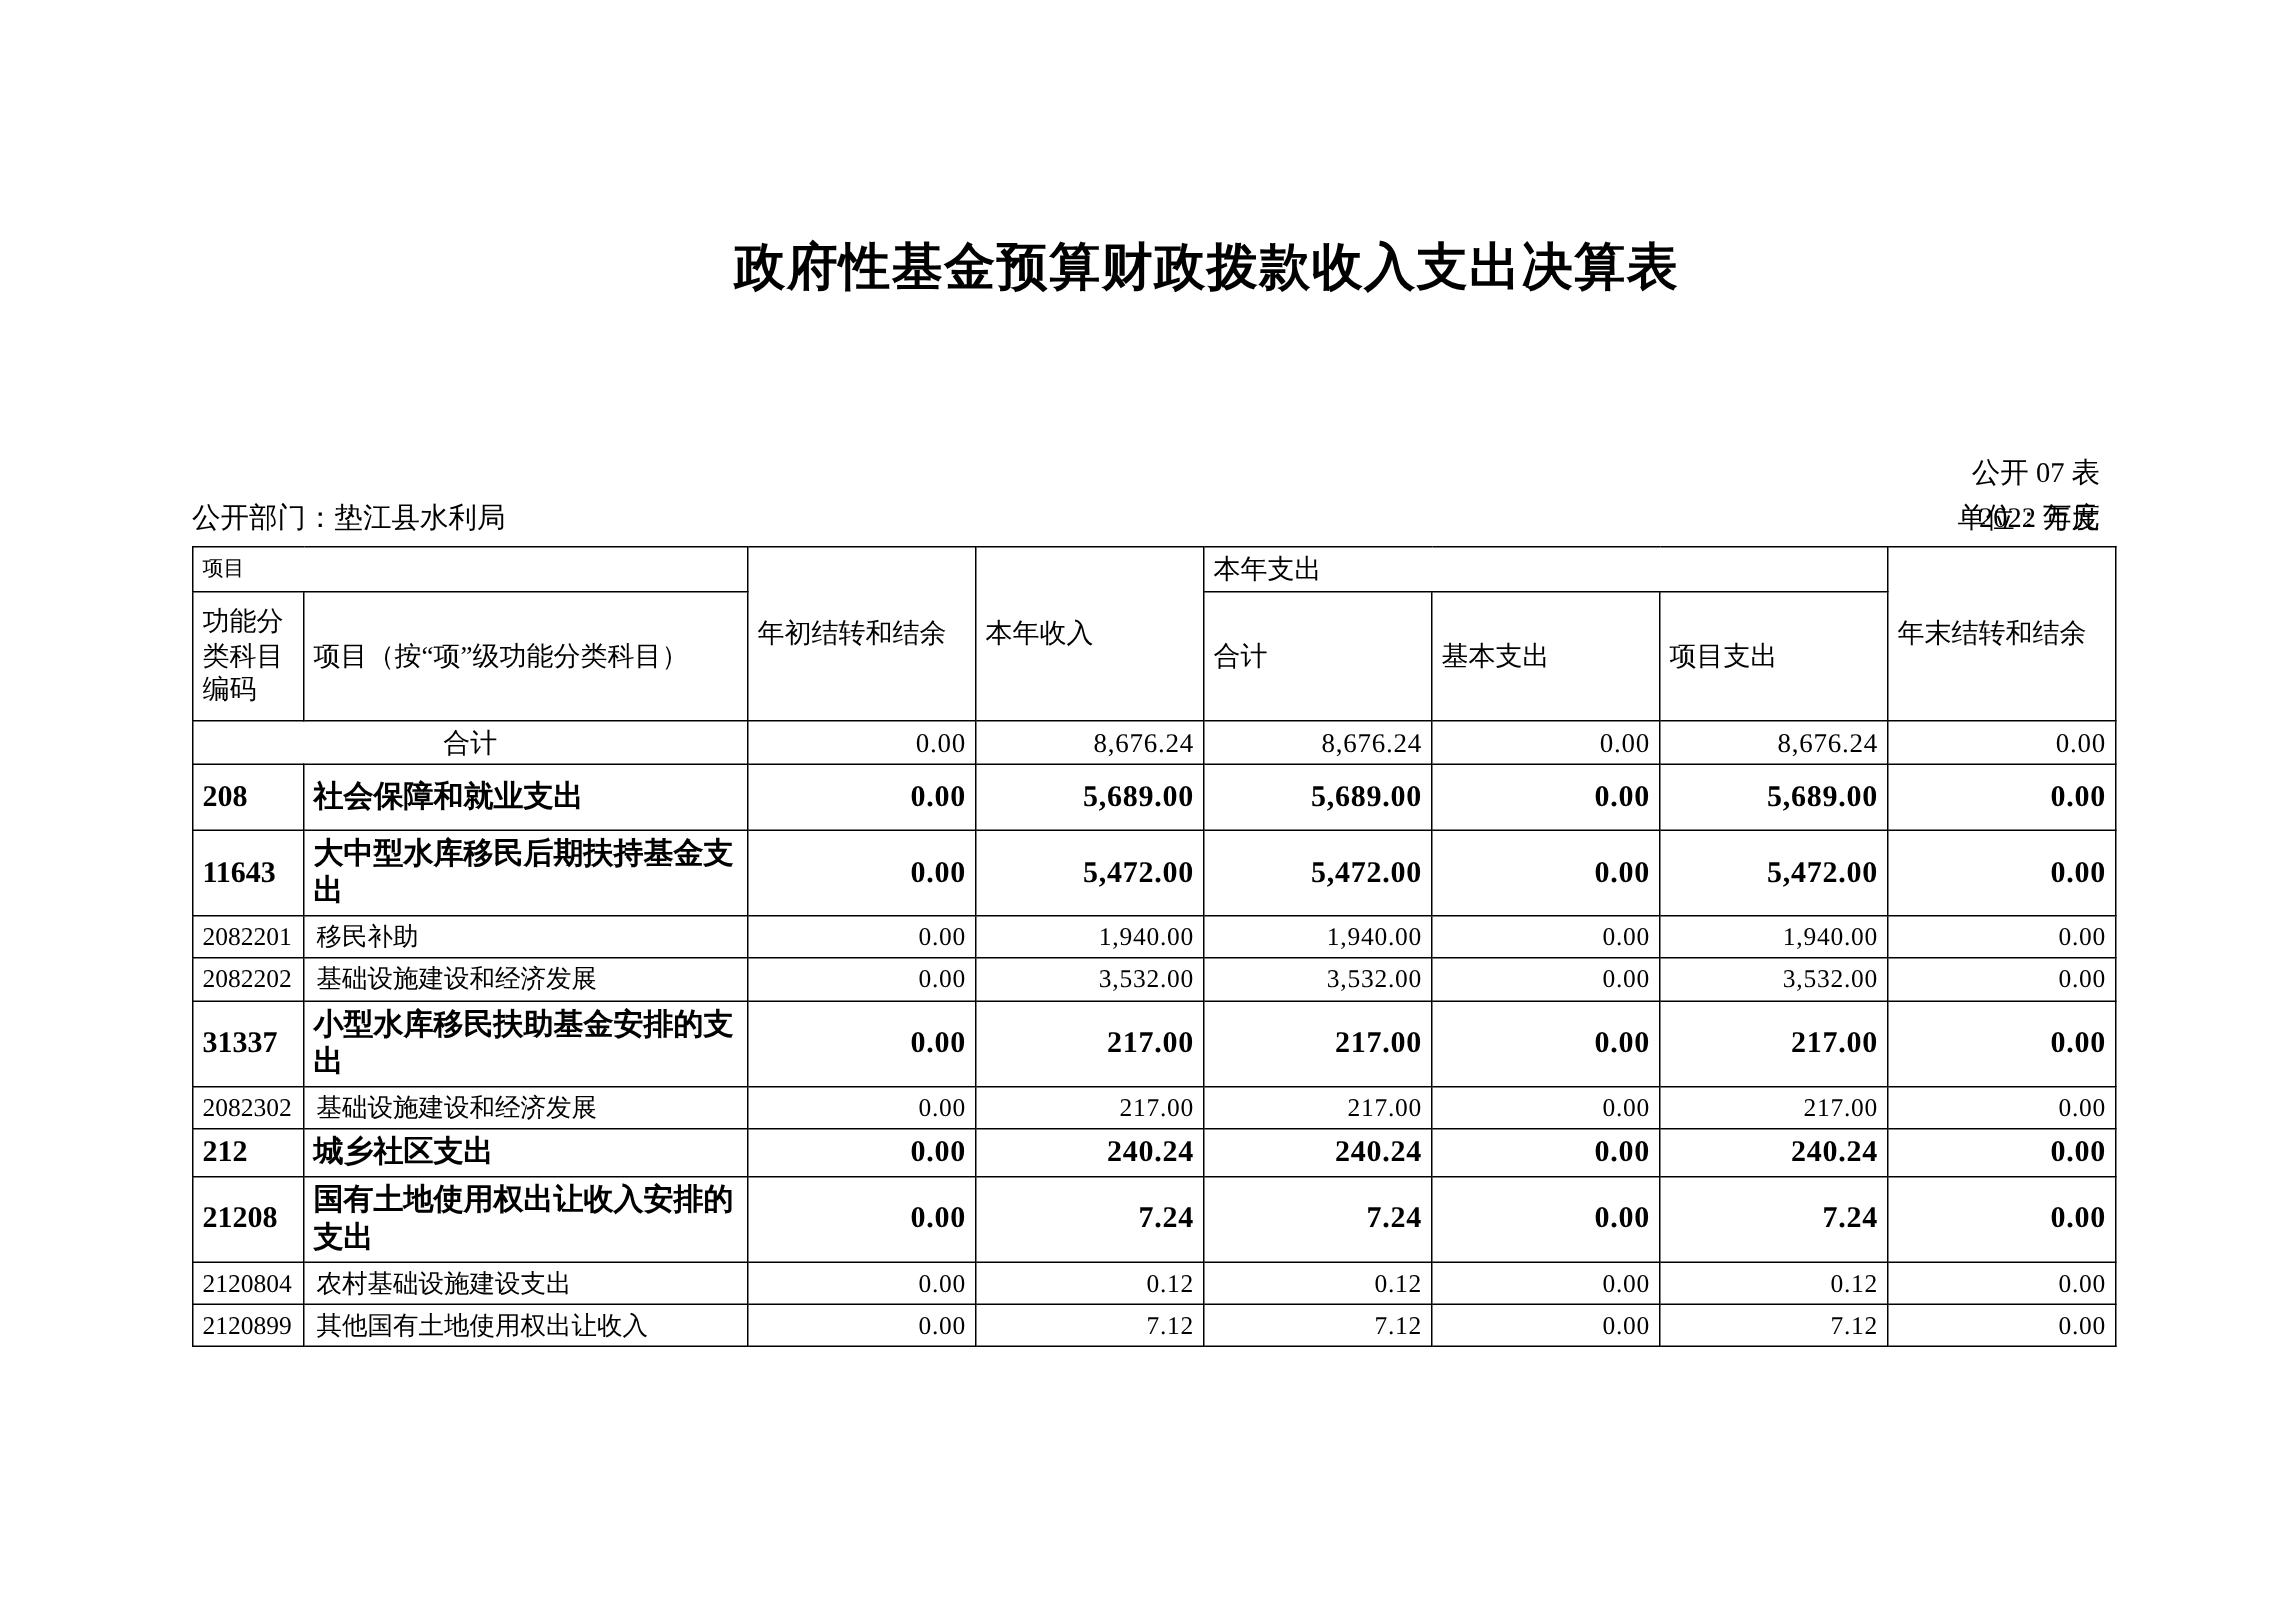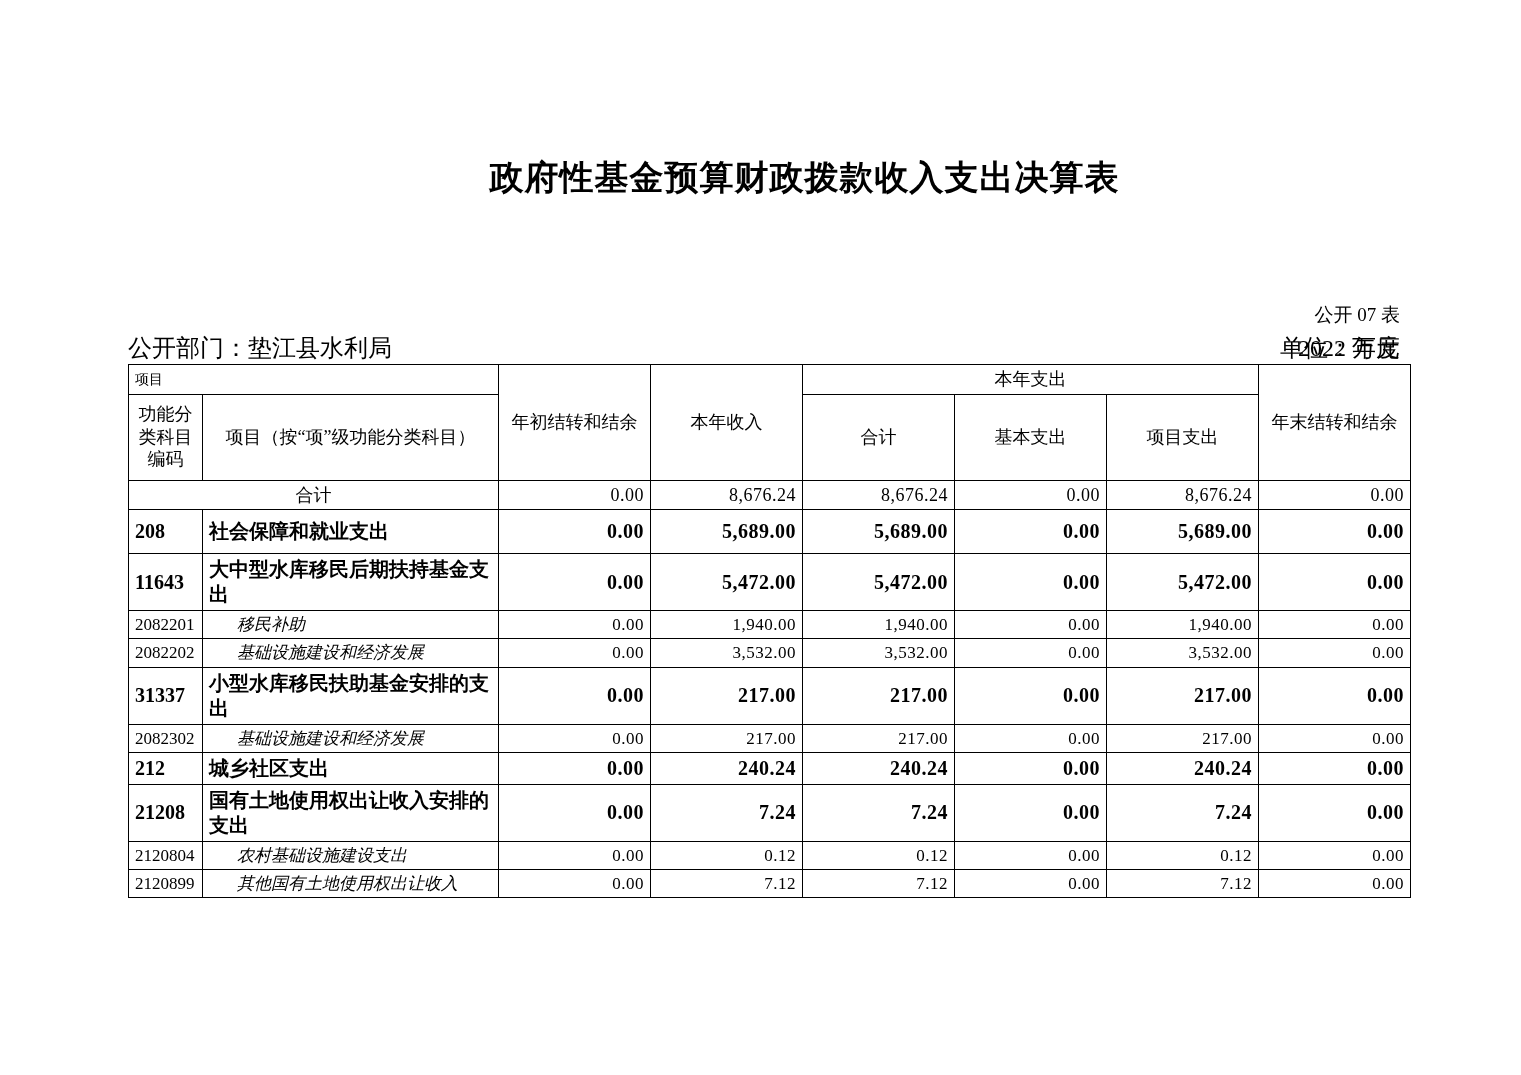--- a/index.html
+++ b/index.html
@@ -39,21 +39,21 @@
     width: 240px;
     text-align: right;
     font-size: 19px;
   }
   .meta-row {
     position: absolute;
     top: 332px;
     left: 128px;
     width: 1272px;
     height: 24px;
-    font-size: 24px;
+    font-size: 19px;
   }
   .meta-left {
     position: absolute;
     left: 0;
     top: 0;
   }
   .meta-center {
     position: absolute;
     left: 0;
     top: 0;
@@ -75,21 +75,21 @@
     width: 1272px;
     font-size: 17px;
   }
   table.fin td {
     border: 1px solid #000000;
     padding: 3px 6px;
     vertical-align: middle;
     line-height: 1.25;
   }
   .hdr {
-    text-align: center;
+    text-align: left;
     font-size: 18px;
   }
   .hdr-tall {
     height: 86px;
   }
   .code-col { width: 74px; }
   .name-col { width: 296px; }
   .num-col  { width: 152px; }
   .num-col-w { width: 152px; }
 
@@ -102,21 +102,21 @@
   td.code {
     text-align: left;
     padding-left: 6px;
   }
   td.name {
     text-align: left;
     padding-left: 6px;
   }
   tr.level1 td { font-weight: bold; font-size: 20px; }
   tr.level2 td { font-weight: normal; font-size: 17px; }
-  tr.level2 td.name { padding-left: 34px; font-style: italic; }
+  tr.level2 td.name { padding-left: 8px; }
   tr.total td { font-weight: normal; font-size: 18px; }
   td.total-label {
     text-align: center;
   }
   .rowh-1 { height: 28px; }
   .rowh-2 { height: 44px; }
   .top-left-label {
     text-align: left;
     padding-left: 6px;
     font-size: 14px;

